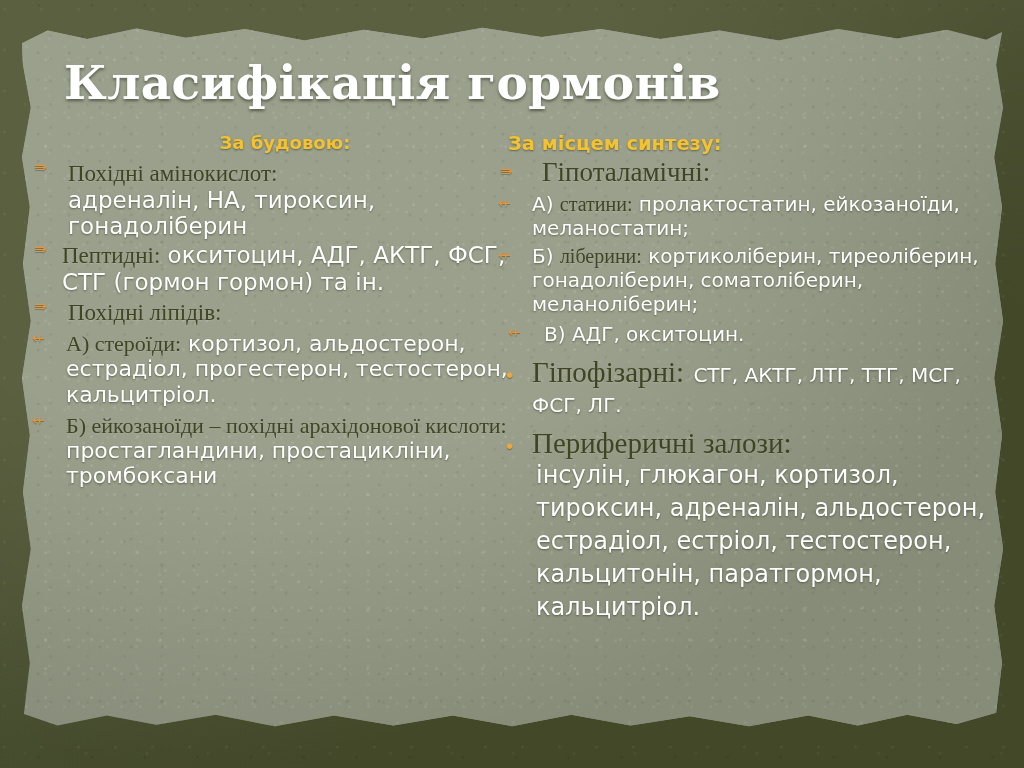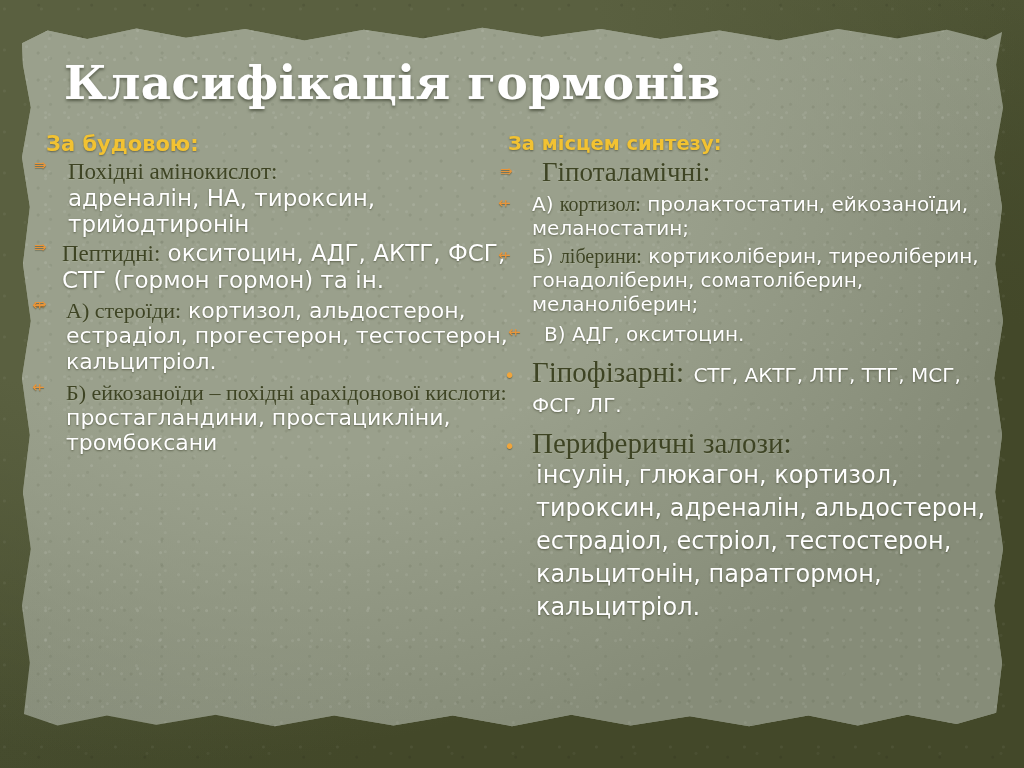--- a/index.html
+++ b/index.html
@@ -87,21 +87,21 @@
   }
 
   .col{position:absolute;top:132px;}
   #col-left{left:32px;width:492px;}
   #col-right{left:498px;width:510px;}
 
   .sec-head{
     font-weight:bold;color:#f2c232;
     text-shadow:0 1px 2px rgba(40,44,24,.5);
   }
-  #head-left{font-size:21px;padding-left:14px;margin-bottom:2px;}
+  #head-left{font-size:18px;padding-left:14px;margin-bottom:7px;text-align:center;}
   #head-right{font-size:19.5px;padding-left:10px;margin-bottom:2px;}
 
   ul{list-style:none;margin:0;padding:0;}
   li{position:relative;}
 
   .bullet{
     position:absolute;font-family:"DejaVu Sans",sans-serif;
     color:#e8953a;line-height:1;
     text-shadow:0 1px 1px rgba(40,44,24,.45);
     -webkit-user-select:none;user-select:none;
@@ -148,31 +148,32 @@
 
     <div class="col" id="col-left">
 
       <div class="sec-head" id="head-left">За будовою:</div>
 
       <ul>
 
         <li id="l1">
           <span class="bullet b1">⇛</span>
           <span class="dk">Похідні амінокислот:</span>
-          <span class="ln ind">адреналін, НА, тироксин, трийодтиронін</span>
+          <span class="ln ind">адреналін, НА, тироксин, гонадоліберин</span>
         </li>
 
         <li id="l2">
           <span class="bullet b1">⇛</span>
           <span class="dk">Пептидні:</span>
           <span class="ln">окситоцин, АДГ, АКТГ, ФСГ, СТГ (гормон гормон) та ін.</span>
         </li>
 
         <li id="l3">
           <span class="bullet b1">⇛</span>
+          <span class="dk">Похідні ліпідів:</span>
         </li>
 
         <li id="l4">
           <span class="bullet b2">⇷</span>
           <span class="dk">А) стероїди:</span>
           <span class="ln">кортизол, альдостерон, естрадіол, прогестерон, тестостерон, кальцитріол.</span>
         </li>
 
         <li id="l5">
           <span class="bullet b2">⇷</span>
@@ -189,21 +190,21 @@
 
       <ul>
 
         <li id="r1">
           <span class="bullet b1" style="top:7px;">⇛</span>
           <span class="dk">Гіпоталамічні</span><span class="dk">:</span>
         </li>
 
         <li id="r2">
           <span class="bullet b2" style="top:4px;">⇷</span>
-          <span class="ln">А) </span><span class="dk">кортизол:</span>
+          <span class="ln">А) </span><span class="dk">статини:</span>
           <span class="ln">пролактостатин, ейкозаноїди, меланостатин;</span>
         </li>
 
         <li id="r3">
           <span class="bullet b2" style="top:4px;">⇷</span>
           <span class="ln">Б) </span><span class="dk">ліберини:</span>
           <span class="ln">кортиколіберин, тиреоліберин, гонадоліберин, соматоліберин, меланоліберин;</span>
         </li>
 
         <li id="r4">

